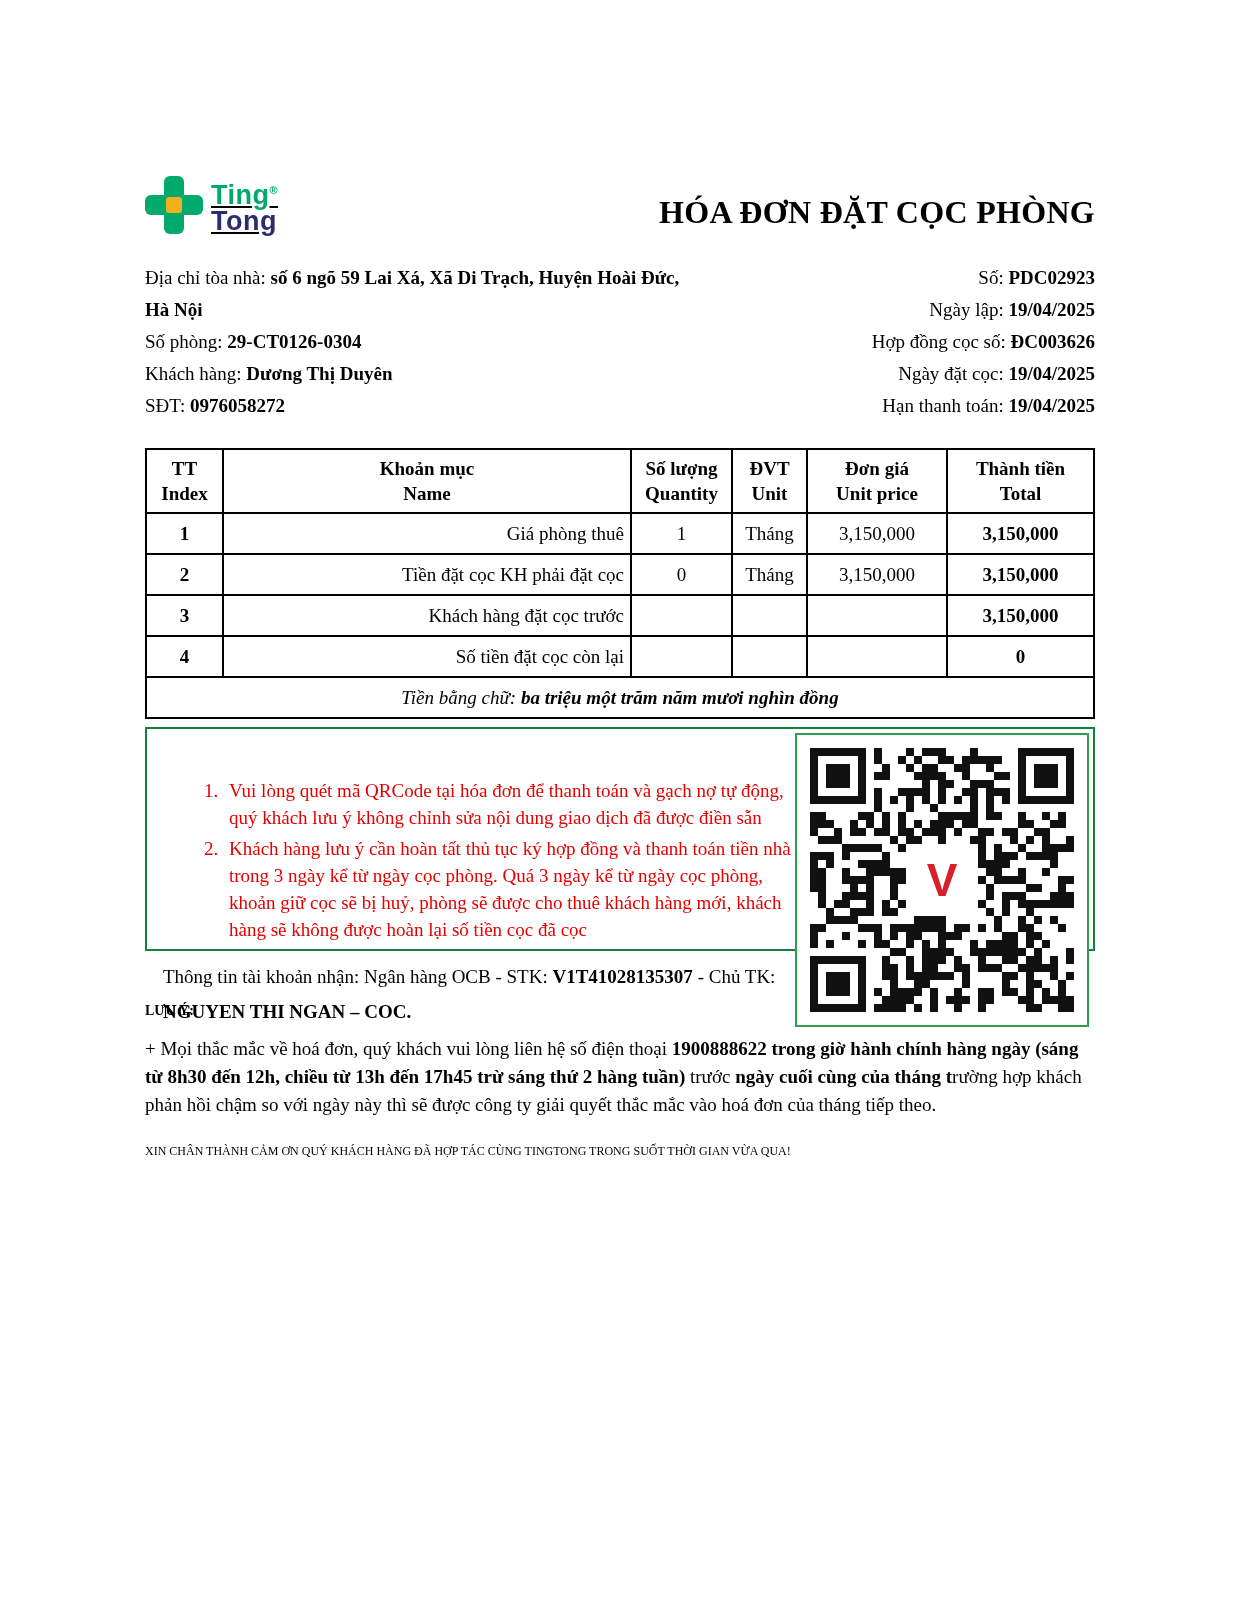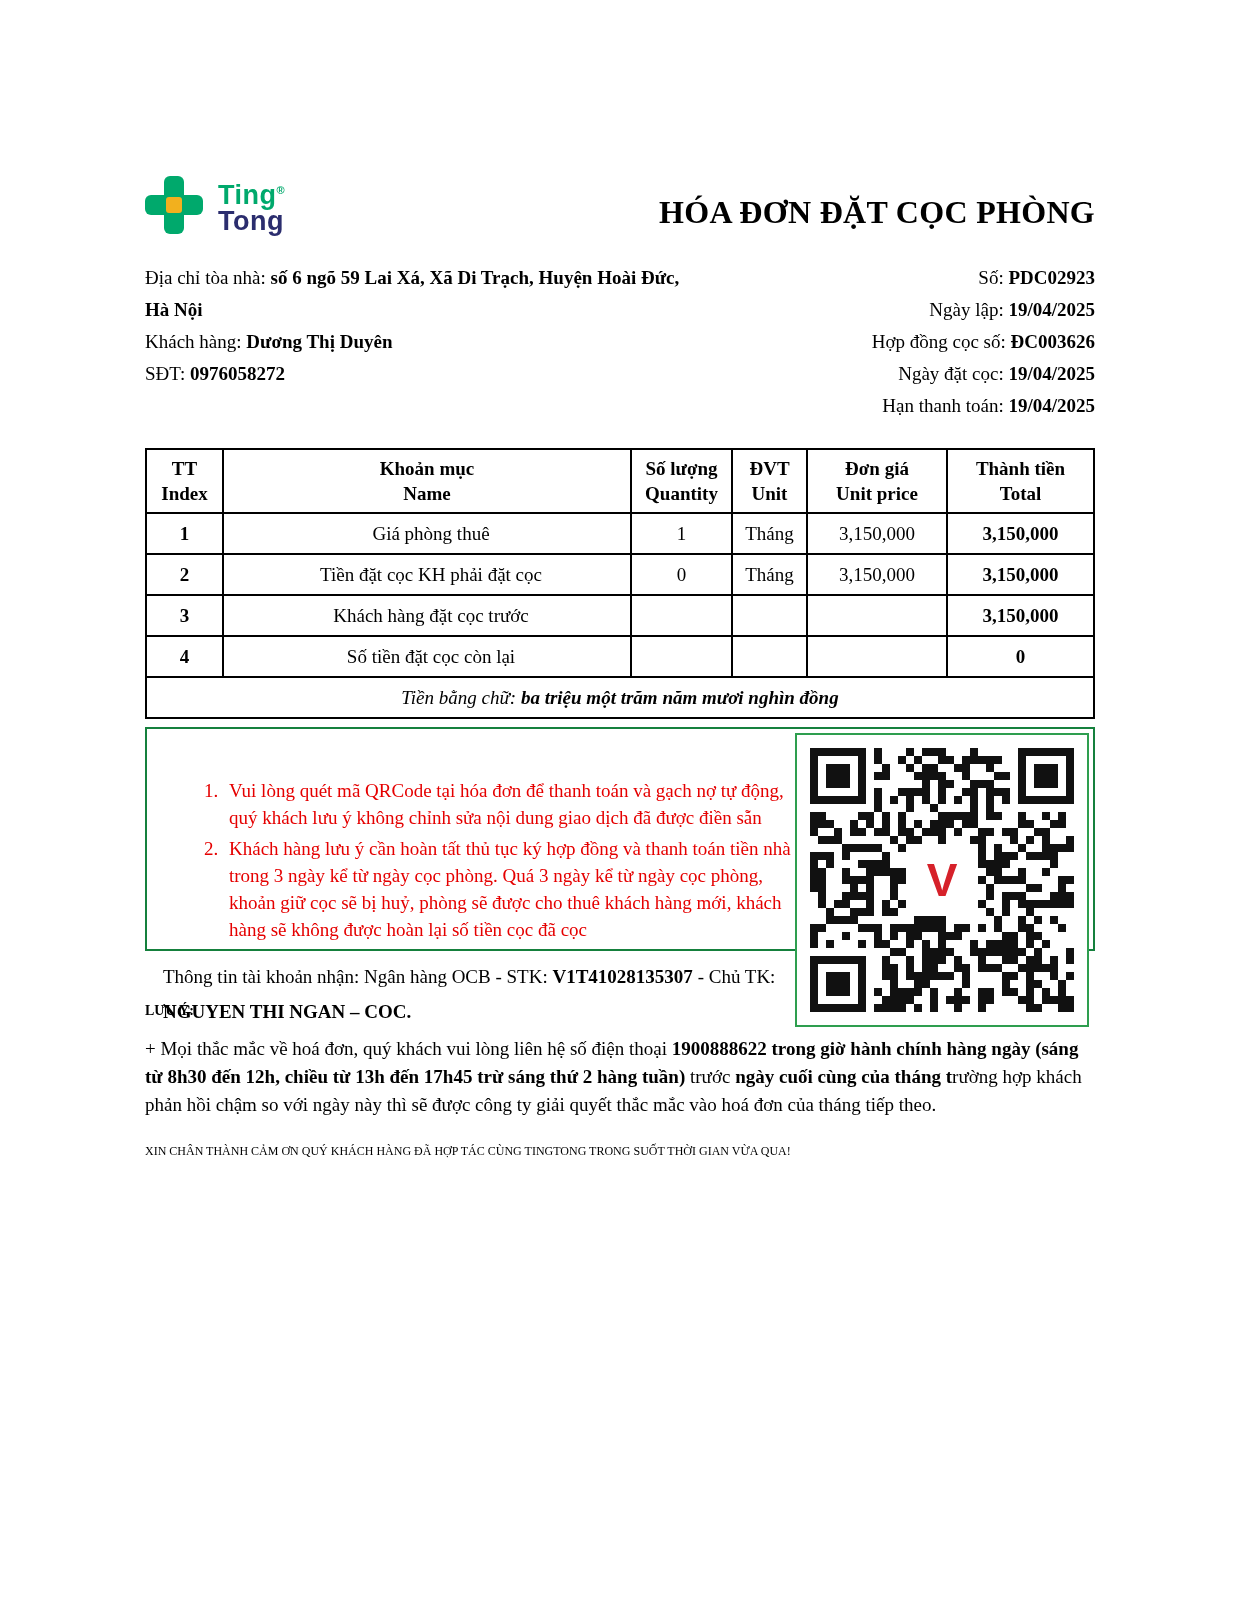--- a/index.html
+++ b/index.html
@@ -5,21 +5,21 @@
   * { margin:0; padding:0; box-sizing:border-box; }
   html, body { background:#ffffff; }
   body {
     width:1236px; height:1600px; position:relative;
     font-family:"Liberation Serif", serif; color:#000; font-size:19px;
   }
   .page { position:absolute; left:145px; top:0; width:950px; }
 
   
   .header-row { margin-top:176px; display:flex; justify-content:space-between; align-items:flex-start; }
-  .logo { display:flex; align-items:center; gap:15px; }
+  .logo { display:flex; align-items:center; gap:8px;text-decoration:underline; }
   .logo-mark { position:relative; width:58px; height:58px; flex:0 0 auto; }
   .logo-mark .bar-v { position:absolute; left:19px; top:0; width:20px; height:58px; background:#00a96c; border-radius:6px; }
   .logo-mark .bar-h { position:absolute; left:0; top:19px; width:58px; height:20px; background:#00a96c; border-radius:6px; }
   .logo-mark .center { position:absolute; left:21px; top:21px; width:16px; height:16px; background:#f2b01e; border-radius:3px; }
   .logo-text { font-family:"Liberation Sans", sans-serif; font-weight:bold; font-size:27px; line-height:26px; letter-spacing:0.5px; }
   .logo-ting { color:#00a96c; }
   .logo-tong { color:#2b2d6e; }
   .reg { font-size:11px; vertical-align:super; color:#00a96c; }
   .doc-title { font-size:32px; font-weight:bold; padding-top:18px; letter-spacing:0.3px; }
 
@@ -27,21 +27,21 @@
   .info-row { display:flex; justify-content:space-between; margin-top:28px; line-height:32px; }
   .info-left { width:540px; }
   .info-right { text-align:right; }
   .b { font-weight:bold; }
 
   
   table.invoice { width:100%; border-collapse:collapse; margin-top:26px; }
   table.invoice th, table.invoice td { border:2px solid #000; }
   table.invoice th { padding:6px 4px; font-weight:bold; text-align:center; line-height:25px; }
   table.invoice td { height:41px; text-align:center; vertical-align:middle; padding:2px 6px; }
-  table.invoice td.name { text-align:center; padding-left:14px; }
+  table.invoice td.name { text-align:right; padding-left:14px; }
   table.invoice td.total { font-weight:bold; }
   td.amount-words { text-align:left; padding-left:14px; font-style:italic; }
 
   
   .notes-box { position:relative; border:2px solid #15803d; margin-top:8px; height:224px; }
   .notes-list { margin:48px 0 0 40px; padding-left:36px; width:604px; color:#e50000; line-height:27px; }
   .notes-list li { margin-bottom:4px; padding-left:6px; }
   .bank-info { margin:16px 0 0 16px; width:620px; line-height:35px; }
   .qr-wrap { position:absolute; top:4px; right:4px; width:294px; height:294px; border:2px solid #2e9e4f; background:#fff; padding:2px; }
   .qr-wrap svg { display:block; }
@@ -73,20 +73,21 @@
         <div><span class="logo-ting">Ting</span><span class="reg">®</span></div>
         <div class="logo-tong">Tong</div>
       </div>
     </div>
     <div class="doc-title">HÓA ĐƠN ĐẶT CỌC PHÒNG</div>
   </div>
 
   <div class="info-row">
     <div class="info-left">
       <div><span>Địa chỉ tòa nhà: </span><span class="b">số 6 ngõ 59 Lai Xá, Xã Di Trạch, Huyện Hoài Đức, Hà Nội</span></div>
+      <div><span>Số phòng: </span><span class="b">29-CT0126-0304</span></div>
       <div><span>Khách hàng: </span><span class="b">Dương Thị Duyên</span></div>
       <div><span>SĐT: </span><span class="b">0976058272</span></div>
     </div>
     <div class="info-right">
       <div><span>Số: </span><span class="b">PDC02923</span></div>
       <div><span>Ngày lập: </span><span class="b">19/04/2025</span></div>
       <div><span>Hợp đồng cọc số: </span><span class="b">ĐC003626</span></div>
       <div><span>Ngày đặt cọc: </span><span class="b">19/04/2025</span></div>
       <div><span>Hạn thanh toán: </span><span class="b">19/04/2025</span></div>
     </div>

